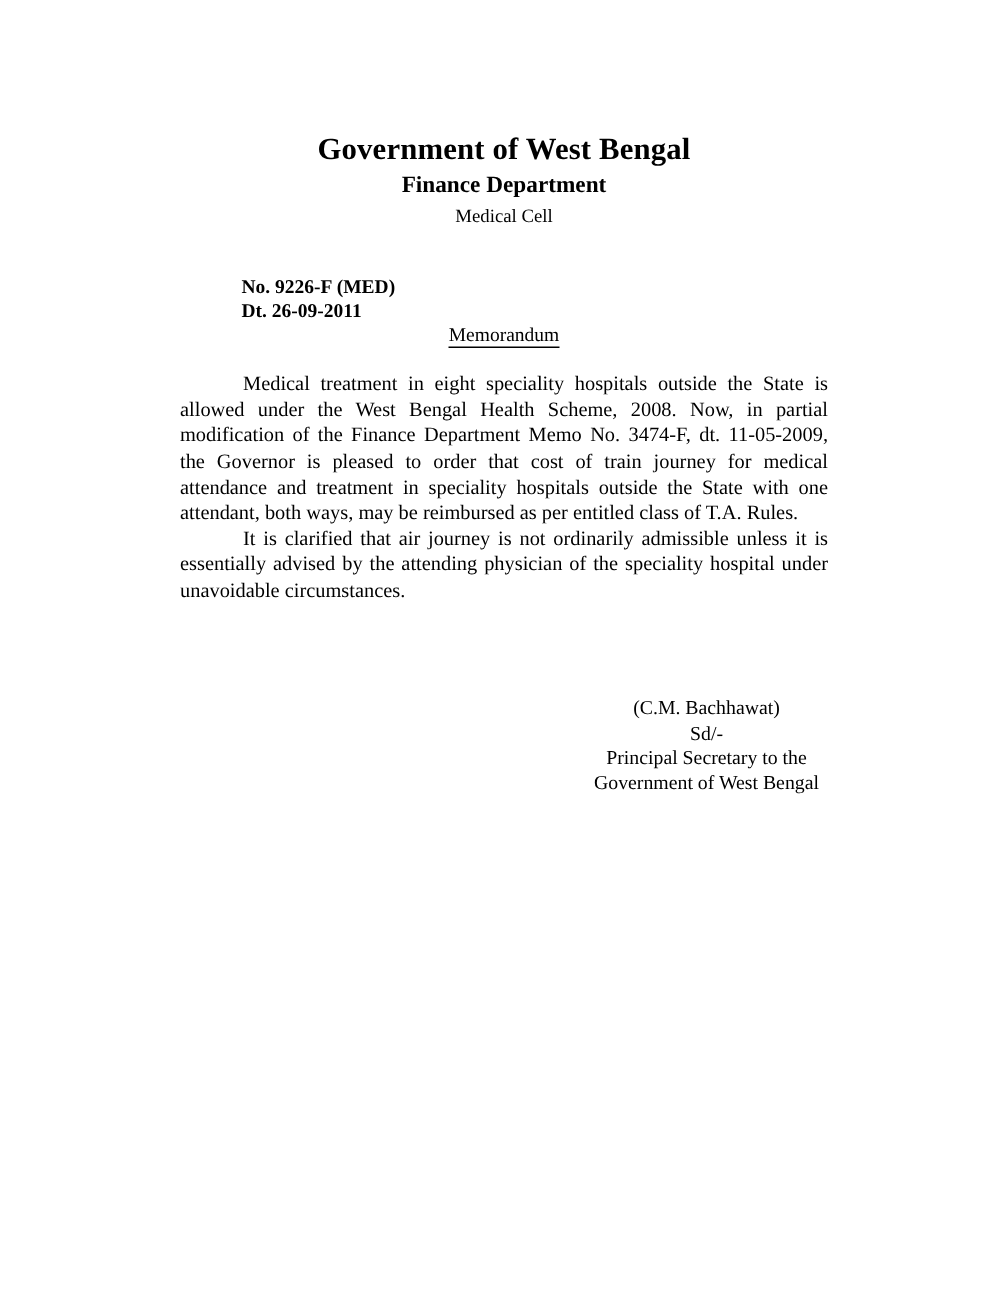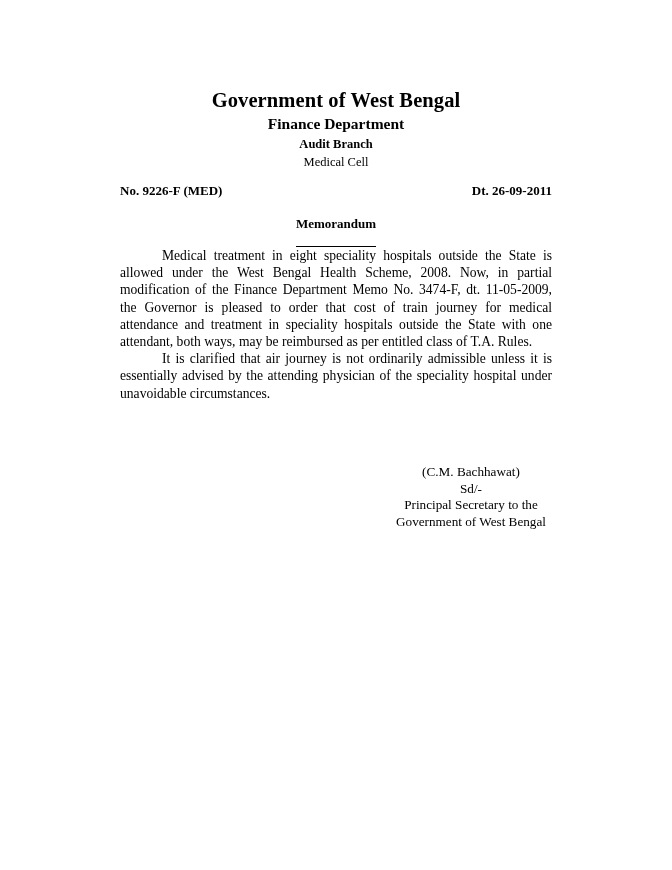--- a/index.html
+++ b/index.html
@@ -63,38 +63,39 @@
   .ref-row {
     position: absolute;
     left: 120px;
     top: 167px;
     width: 432px;
     display: flex;
     justify-content: space-between;
     align-items: baseline;
     font-size: 13px;
     font-weight: bold;
+    flex-direction: column;
   }
   .ref-no { text-align: left; }
   .ref-date { text-align: right; margin-left: 41px; }
 
   
   .memo-heading-wrap {
     position: absolute;
     left: 0;
     top: 198px;
     width: 672px;
     text-align: center;
   }
   .memo-heading {
     display: inline-block;
     font-size: 13px;
-    font-weight: bold;
+    font-weight: normal;
     border-bottom: 1.4px solid #000000;
-    padding-bottom: 14px;
+    padding-bottom: 0px;
     line-height: 1.2;
   }
 
   
   .body-block {
     position: absolute;
     left: 120px;
     top: 231px;
     width: 432px;
   }
@@ -121,21 +122,20 @@
   .sign-line { display: block; white-space: nowrap; }
 </style>
 </head>
 <body>
 
 <div class="page">
 
   <div class="letterhead">
     <div class="org-title">Government of West Bengal</div>
     <div class="dept-title">Finance Department</div>
-    <div class="branch-title">Audit Branch</div>
     <div class="cell-title">Medical Cell</div>
   </div>
 
   <div class="ref-row">
     <div class="ref-no">No. 9226-F (MED)</div>
     <div class="ref-date">Dt. 26-09-2011</div>
   </div>
 
   <div class="memo-heading-wrap">
     <span class="memo-heading">Memorandum</span>

